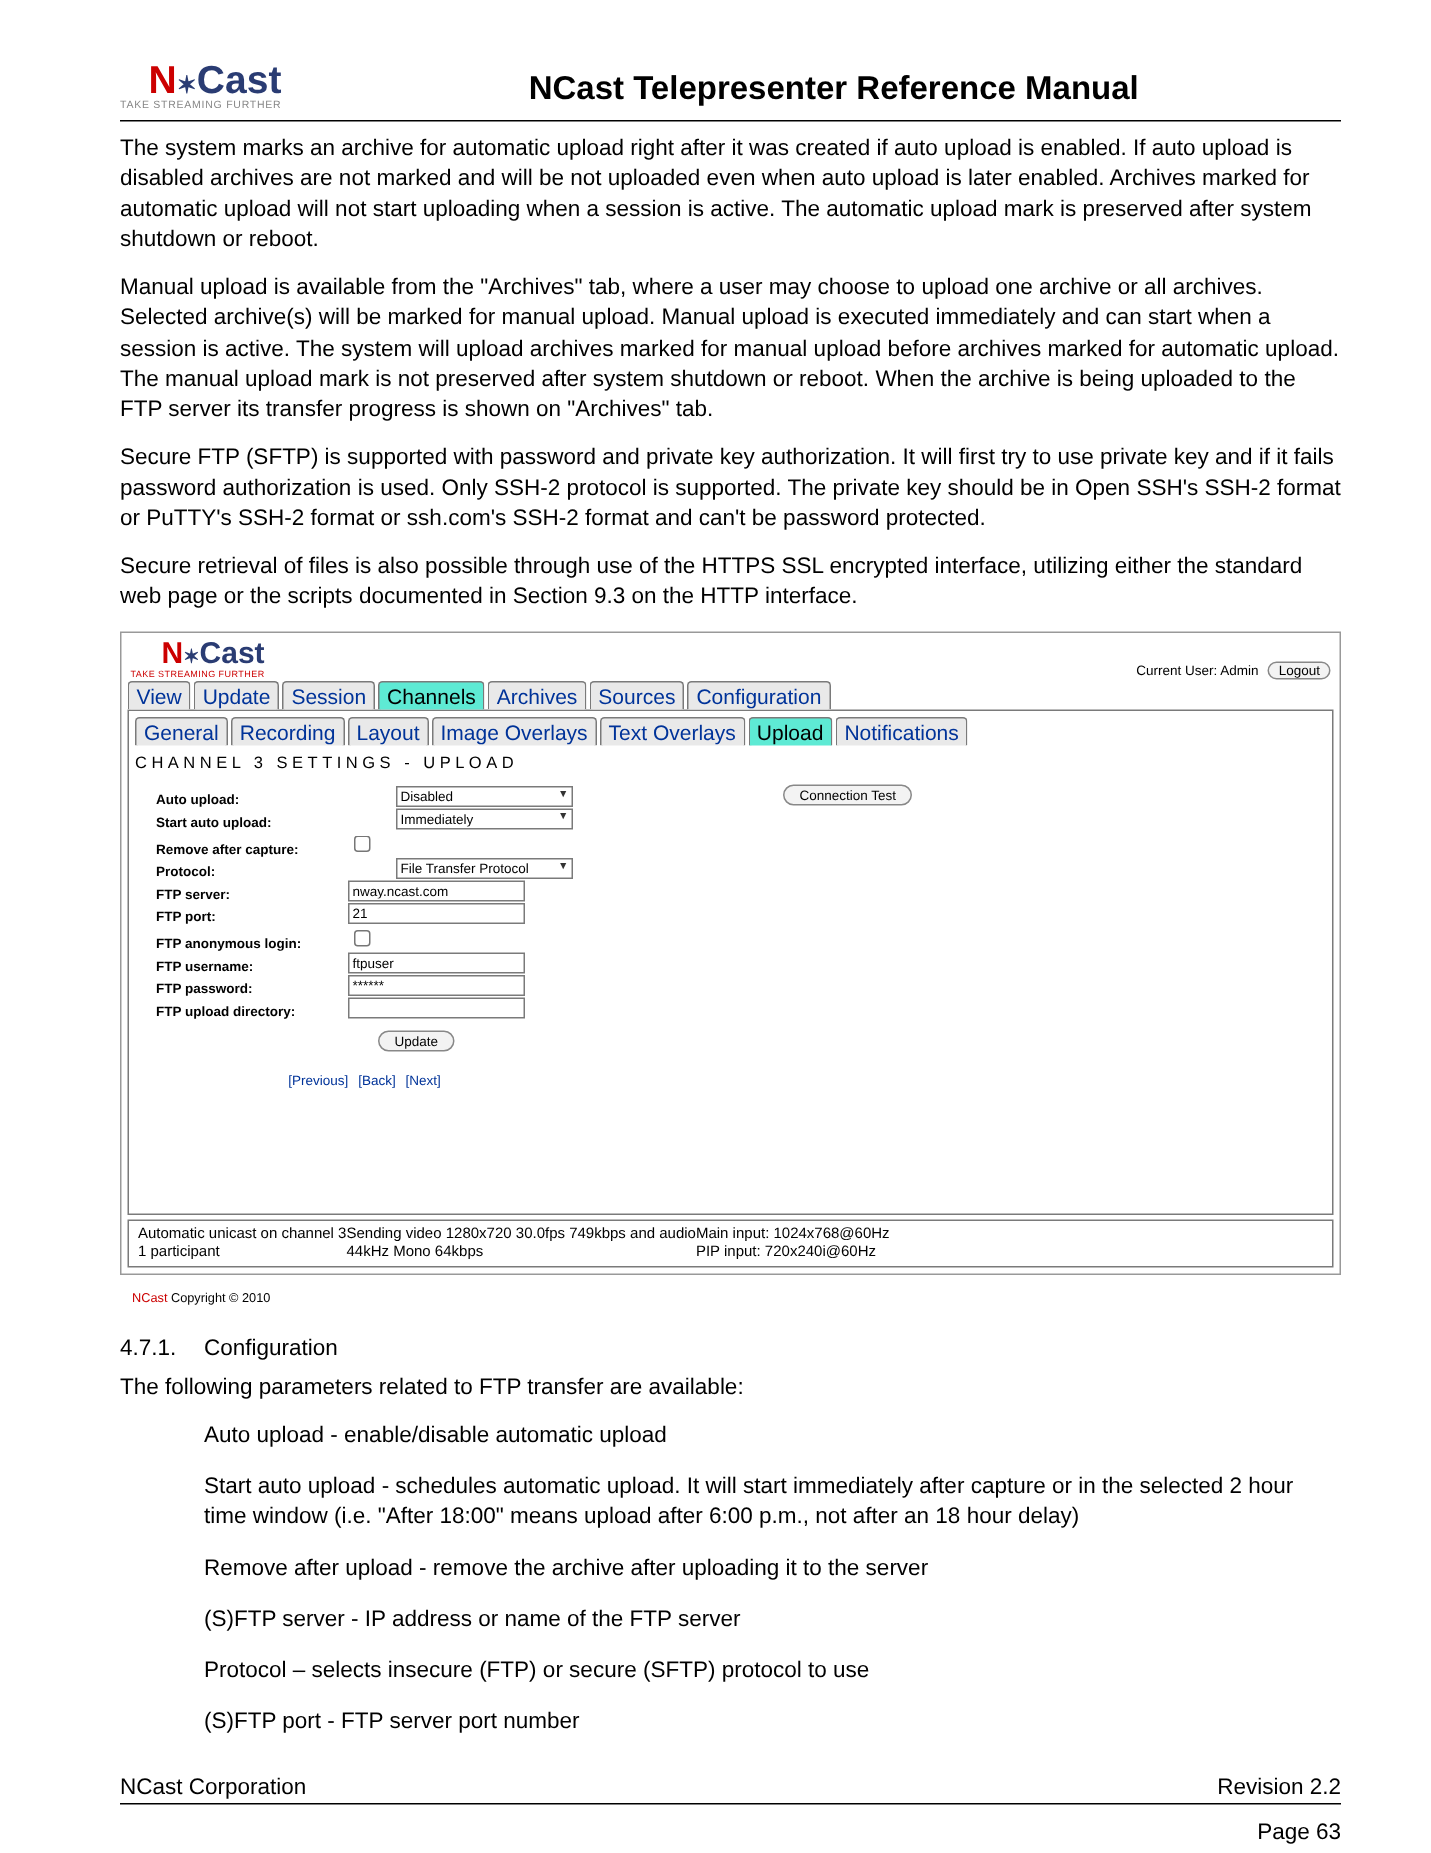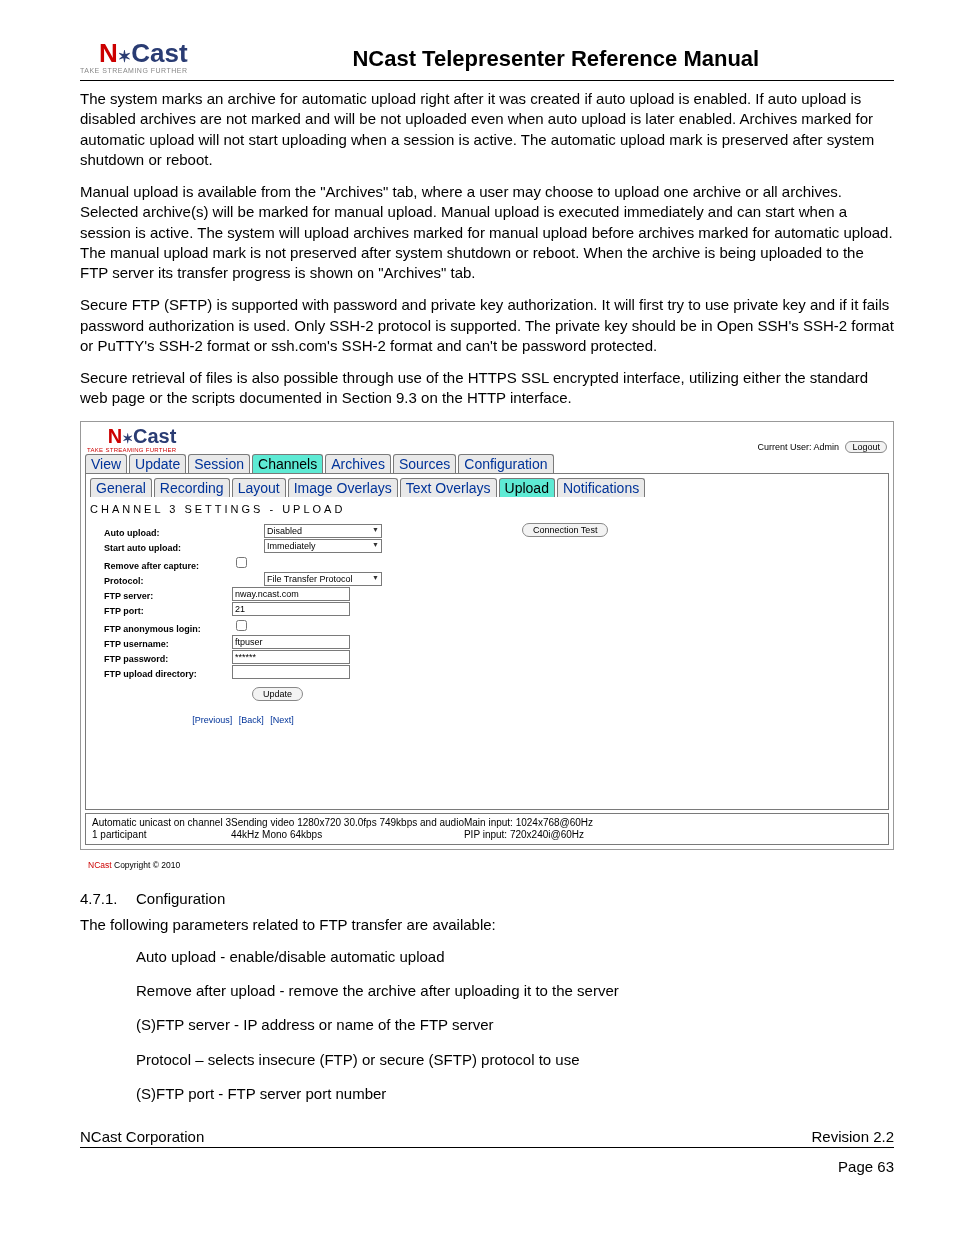--- a/index.html
+++ b/index.html
@@ -247,20 +247,21 @@
 <div class="copyright">
   <span class="nc">NCast</span><span> Copyright © 2010</span>
 </div>
 
 <div class="sec-heading">
   <span class="num">4.7.1.</span><span>Configuration</span>
 </div>
 <p>The following parameters related to FTP transfer are available:</p>
 <div class="bullets">
   <p>Auto upload - enable/disable automatic upload</p>
+  <p>Start auto upload - schedules automatic upload. It will start immediately after capture or in the selected 2 hour time window (i.e. "After 18:00" means upload after 6:00 p.m., not after an 18 hour delay)</p>
   <p>Remove after upload - remove the archive after uploading it to the server</p>
   <p>(S)FTP server - IP address or name of the FTP server</p>
   <p>Protocol – selects insecure (FTP) or secure (SFTP) protocol to use</p>
   <p>(S)FTP port - FTP server port number</p>
 </div>
 
 <div class="footer-line">
   <span>NCast Corporation</span>
   <span>Revision 2.2</span>
 </div>

